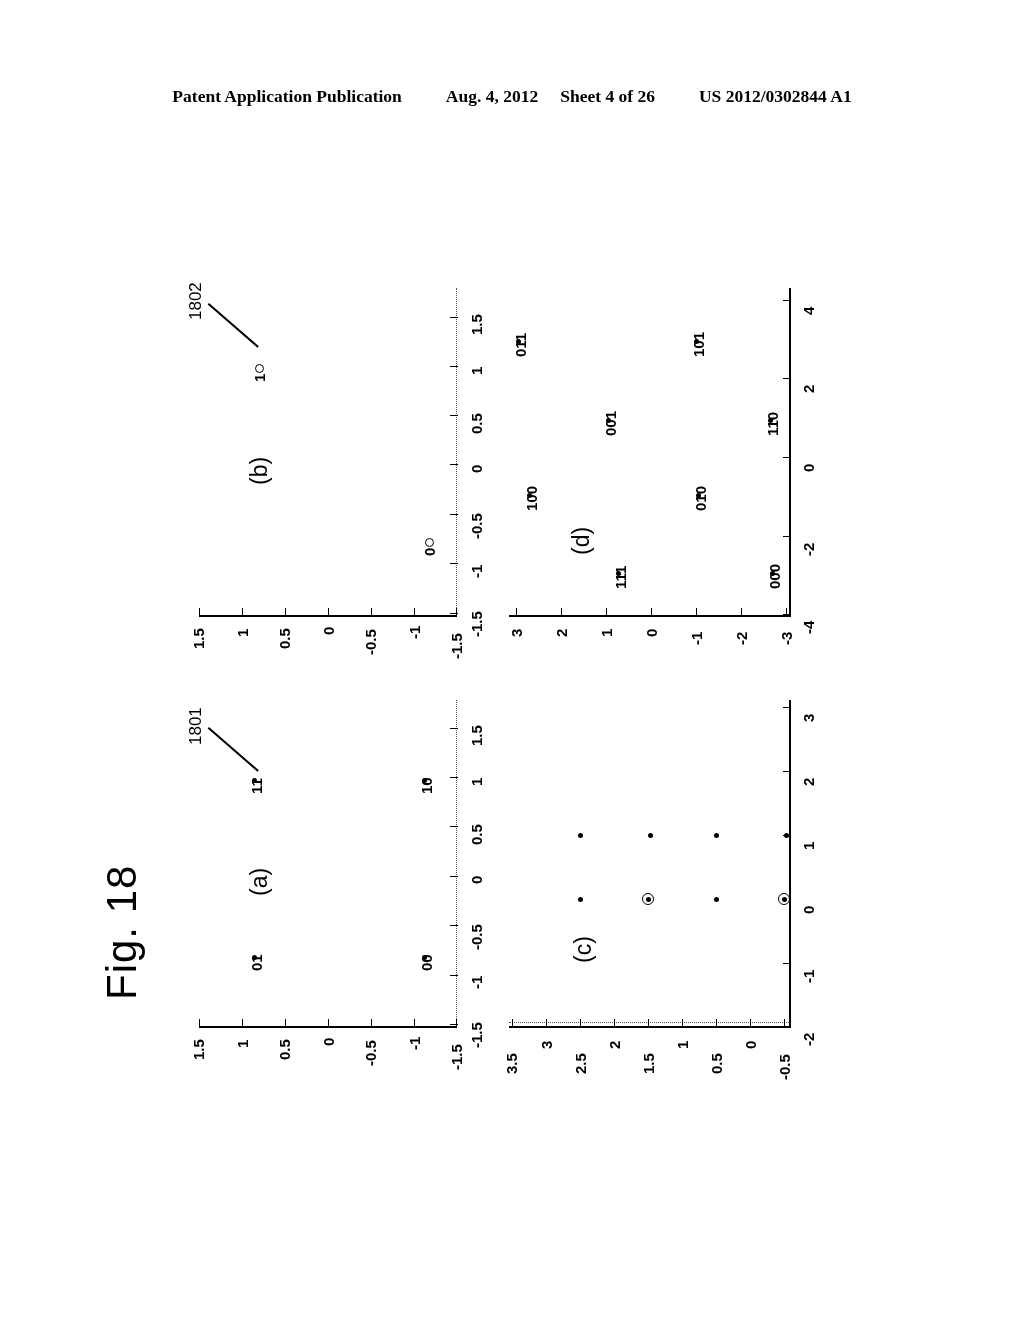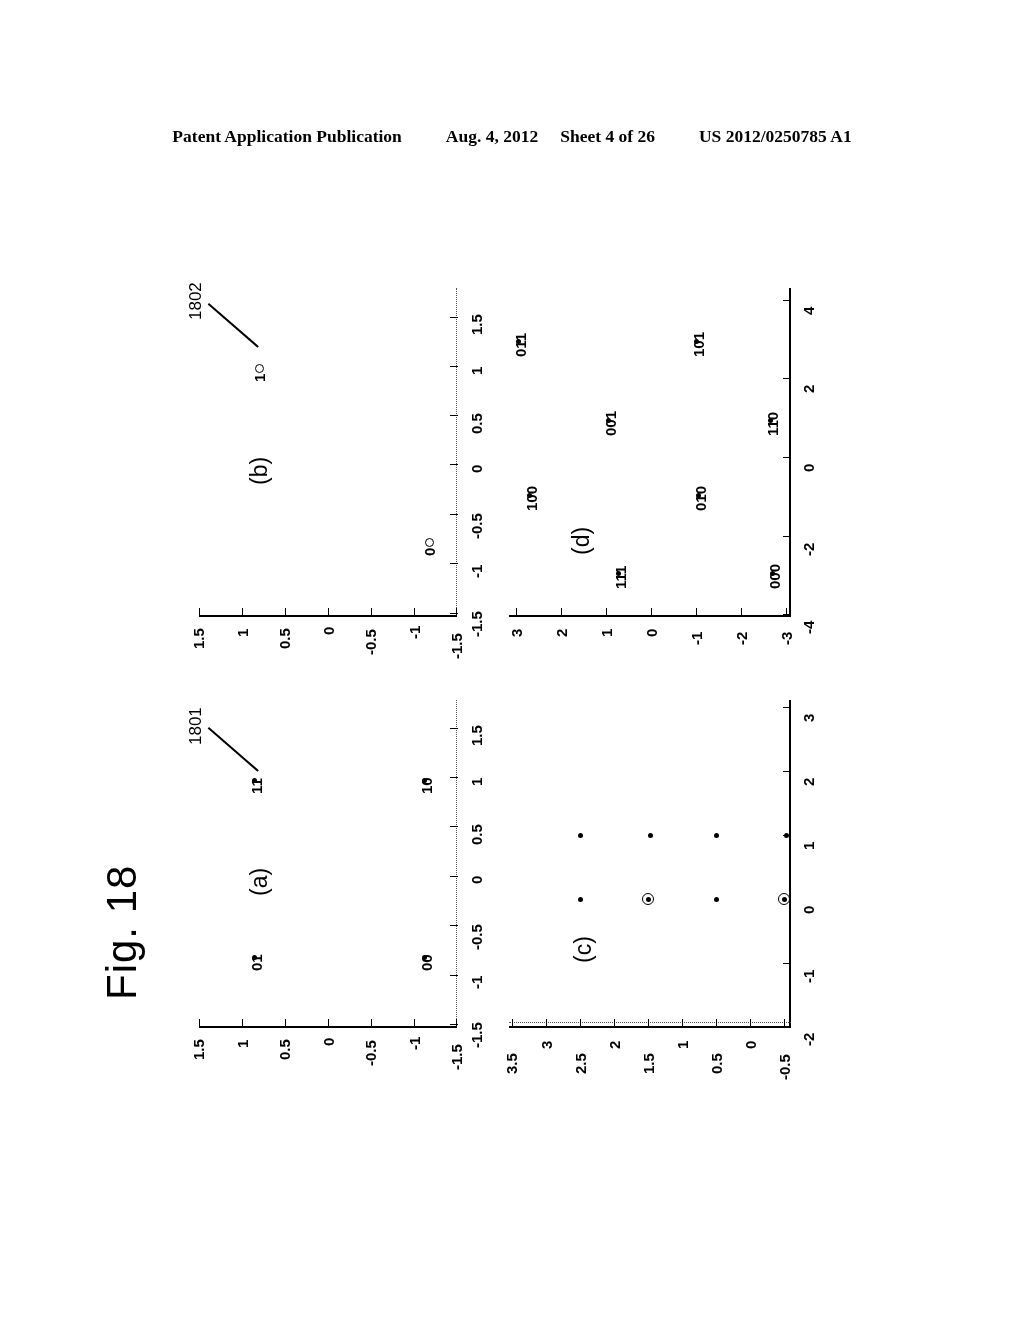--- a/index.html
+++ b/index.html
@@ -12,21 +12,21 @@
     overflow:hidden;
   }
   
   #pub-header{
     position:absolute; left:0; top:86px; width:1024px;
     display:flex; justify-content:center; align-items:baseline;
     font-family:"Liberation Serif", serif;
     font-weight:bold; font-size:17.5px; letter-spacing:0px;
     white-space:nowrap;
   }
-  #pub-header .h-seg{display:inline-block;margin-top:40px;}
+  #pub-header .h-seg{display:inline-block;}
   #pub-header .gap-lg{width:44px;display:inline-block;}
   #pub-header .gap-sm{width:22px;display:inline-block;}
 
   
   #fig-caption{
     position:absolute;
     left:98px; top:1000px;
     width:200px;
     transform:rotate(-90deg);
     transform-origin:left top;
@@ -113,21 +113,21 @@
 </head>
 <body>
 
 <div id="pub-header">
   <span class="h-seg">Patent Application Publication</span>
   <span class="gap-lg"></span>
   <span class="h-seg">Aug. 4, 2012</span>
   <span class="gap-sm"></span>
   <span class="h-seg">Sheet 4 of 26</span>
   <span class="gap-lg"></span>
-  <span class="h-seg">US 2012/0250785 A1</span>
+  <span class="h-seg">US 2012/0302844 A1</span>
 </div>
 
 <div id="fig-caption">Fig. 18</div>
 
 <div class="panel" id="panel-a" style="left:196px; top:690px; width:290px; height:350px;">
 
   <div class="axis-line" style="left:16px; top:1024px; width:0px; height:0px;"></div>
 </div>
 
 <div>

